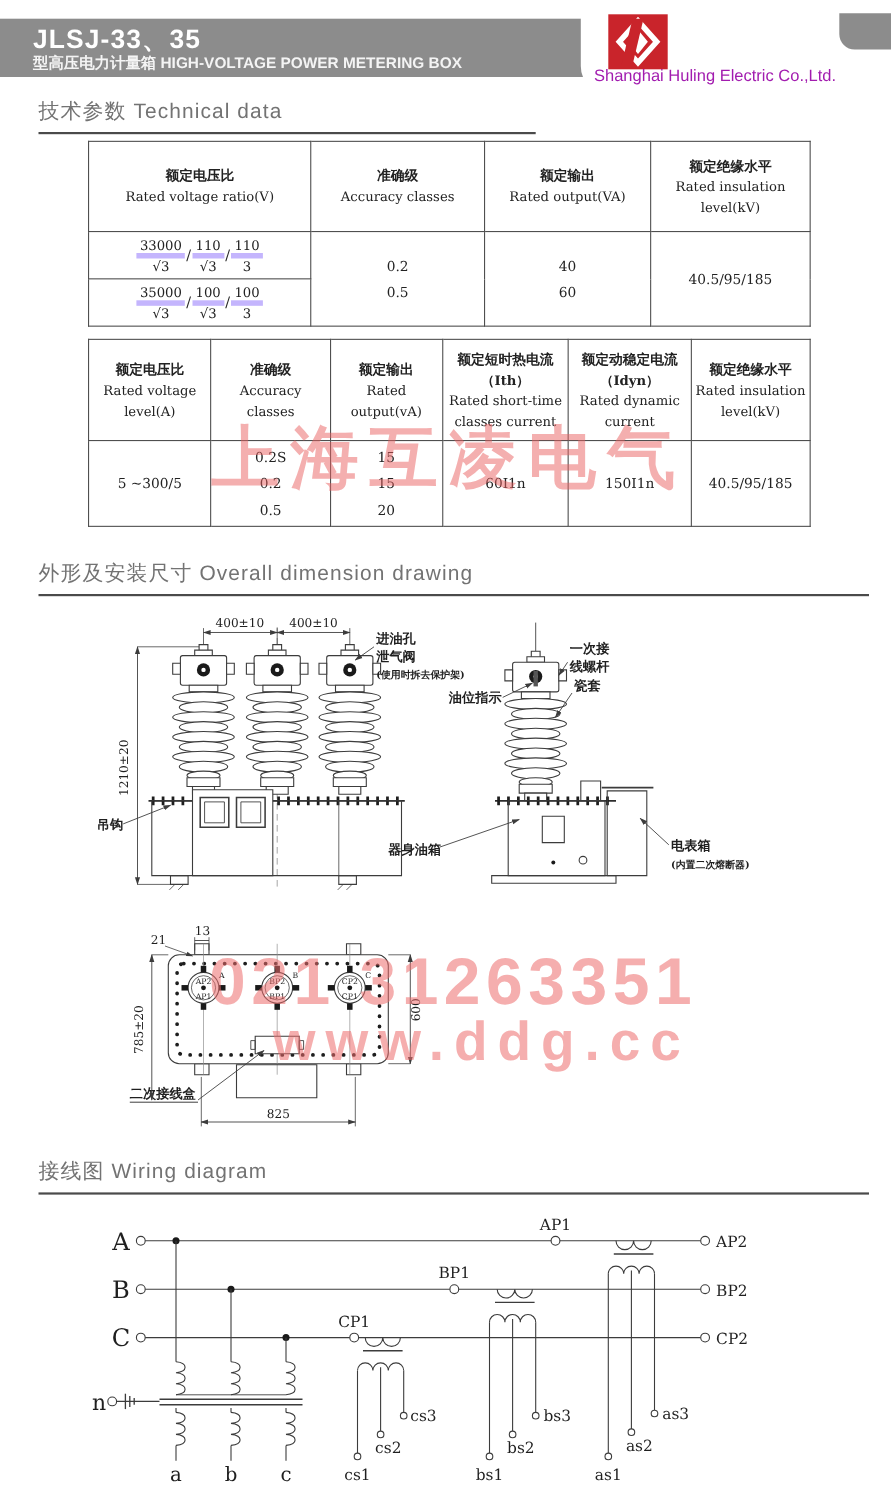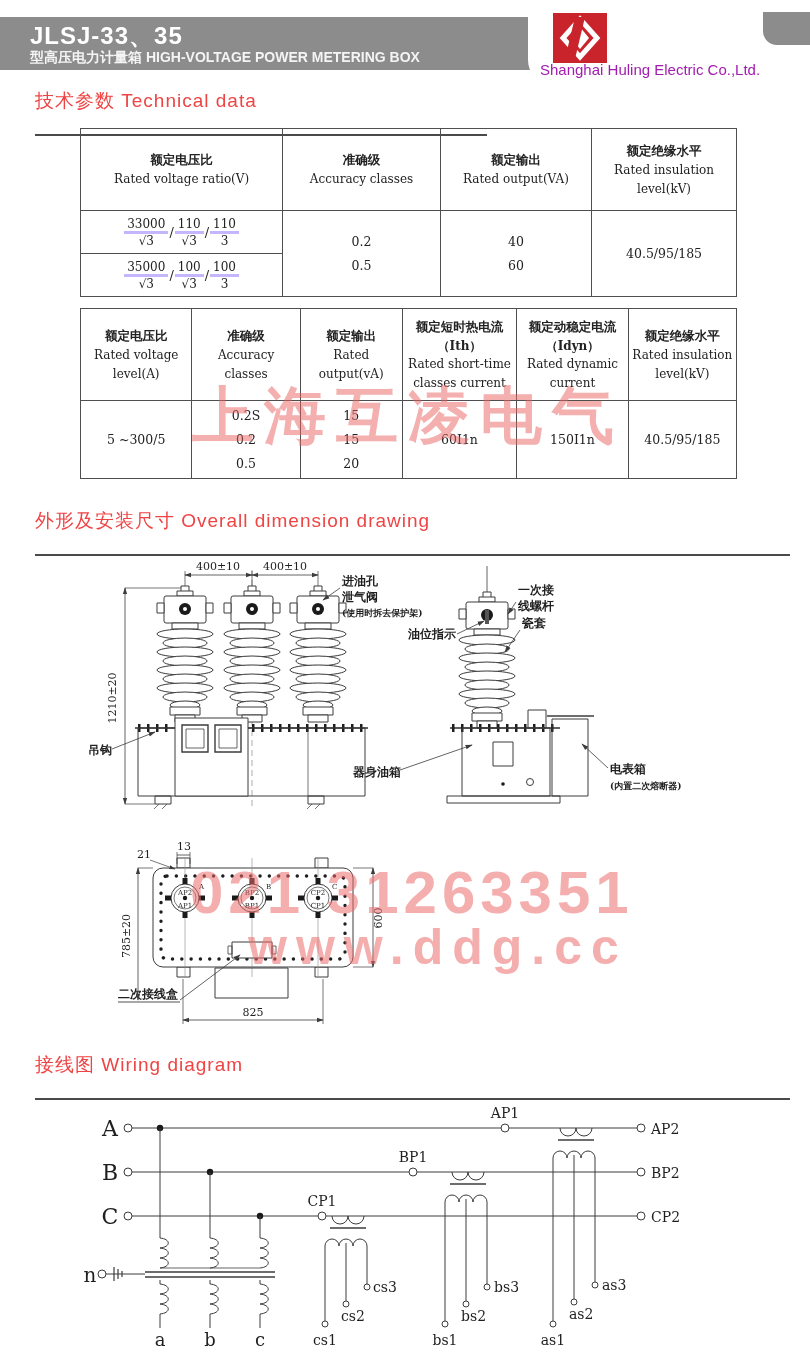--- a/index.html
+++ b/index.html
@@ -9,30 +9,30 @@
   
   .gray-band{top:17px;left:0;width:810px;height:53px;background:#8c8c8c;}
   .model{left:30px;top:20px;font-size:24px;font-weight:bold;color:#fff;letter-spacing:1px;}
   .subtitle{left:30px;top:49px;font-size:14px;color:#f4f4f4;font-weight:bold;}
   .logo-plate{left:528px;top:0;width:282px;height:86px;background:#fff;border-radius:0 0 0 26px;}
   .gray-tab{left:763px;top:12px;width:47px;height:33px;background:#8c8c8c;border-radius:0 0 0 14px;}
   .logo-red{left:25px;top:13px;width:54px;height:50px;background:#c9242b;position:absolute;}
   .company-cn{left:88px;top:8px;position:absolute;font-size:37px;font-weight:bold;color:#5c6e7a;letter-spacing:2px;}
   .company-en{left:12px;top:61px;position:absolute;font-size:15px;color:#a21caf;}
   
-  .sec-title{font-size:19px;color:#ef4444;border-bottom:2px solid #4a4a4a;padding-bottom:20px;letter-spacing:1px;}
+  .sec-title{font-size:19px;color:#737373;border-bottom:2px solid #4a4a4a;padding-bottom:6px;letter-spacing:1px;}
   
   table.t{border-collapse:collapse;table-layout:fixed;font-family:"DejaVu Serif",serif;}
   table.t td{border:1px solid #4f4f4f;text-align:center;vertical-align:middle;padding:2px;}
   .cn{font-size:12.5px;font-weight:bold;line-height:20px;}
   .cnsub{font-size:12px;font-weight:bold;line-height:18px;}
   .en{font-size:12px;line-height:19px;}
   .val{font-size:12.5px;line-height:24px;}
   .fr{display:inline-flex;flex-direction:column;vertical-align:middle;text-align:center;font-size:12px;line-height:14px;}
-  .fn{border-bottom:3px solid #c4b5fd;padding:0 3px;}
+  .fn{border-bottom:5px solid #c4b5fd;padding:0 3px;}
   .fd{padding:0 3px;}
   .sl{margin:0 1px;font-size:13px;}
   
   .wm{color:rgba(233,95,95,.5);font-weight:bold;z-index:6;pointer-events:none;white-space:nowrap;}
   .wm1{left:192px;top:374px;font-size:62px;letter-spacing:10px;}
   .wm2{left:190px;top:858px;font-size:60px;letter-spacing:5px;color:rgba(236,108,108,.55);}
   .wm3{left:248px;top:918px;font-size:50px;letter-spacing:9px;color:rgba(236,108,108,.55);}
   
   svg{overflow:visible;}
   .dwg *{vector-effect:non-scaling-stroke;}

